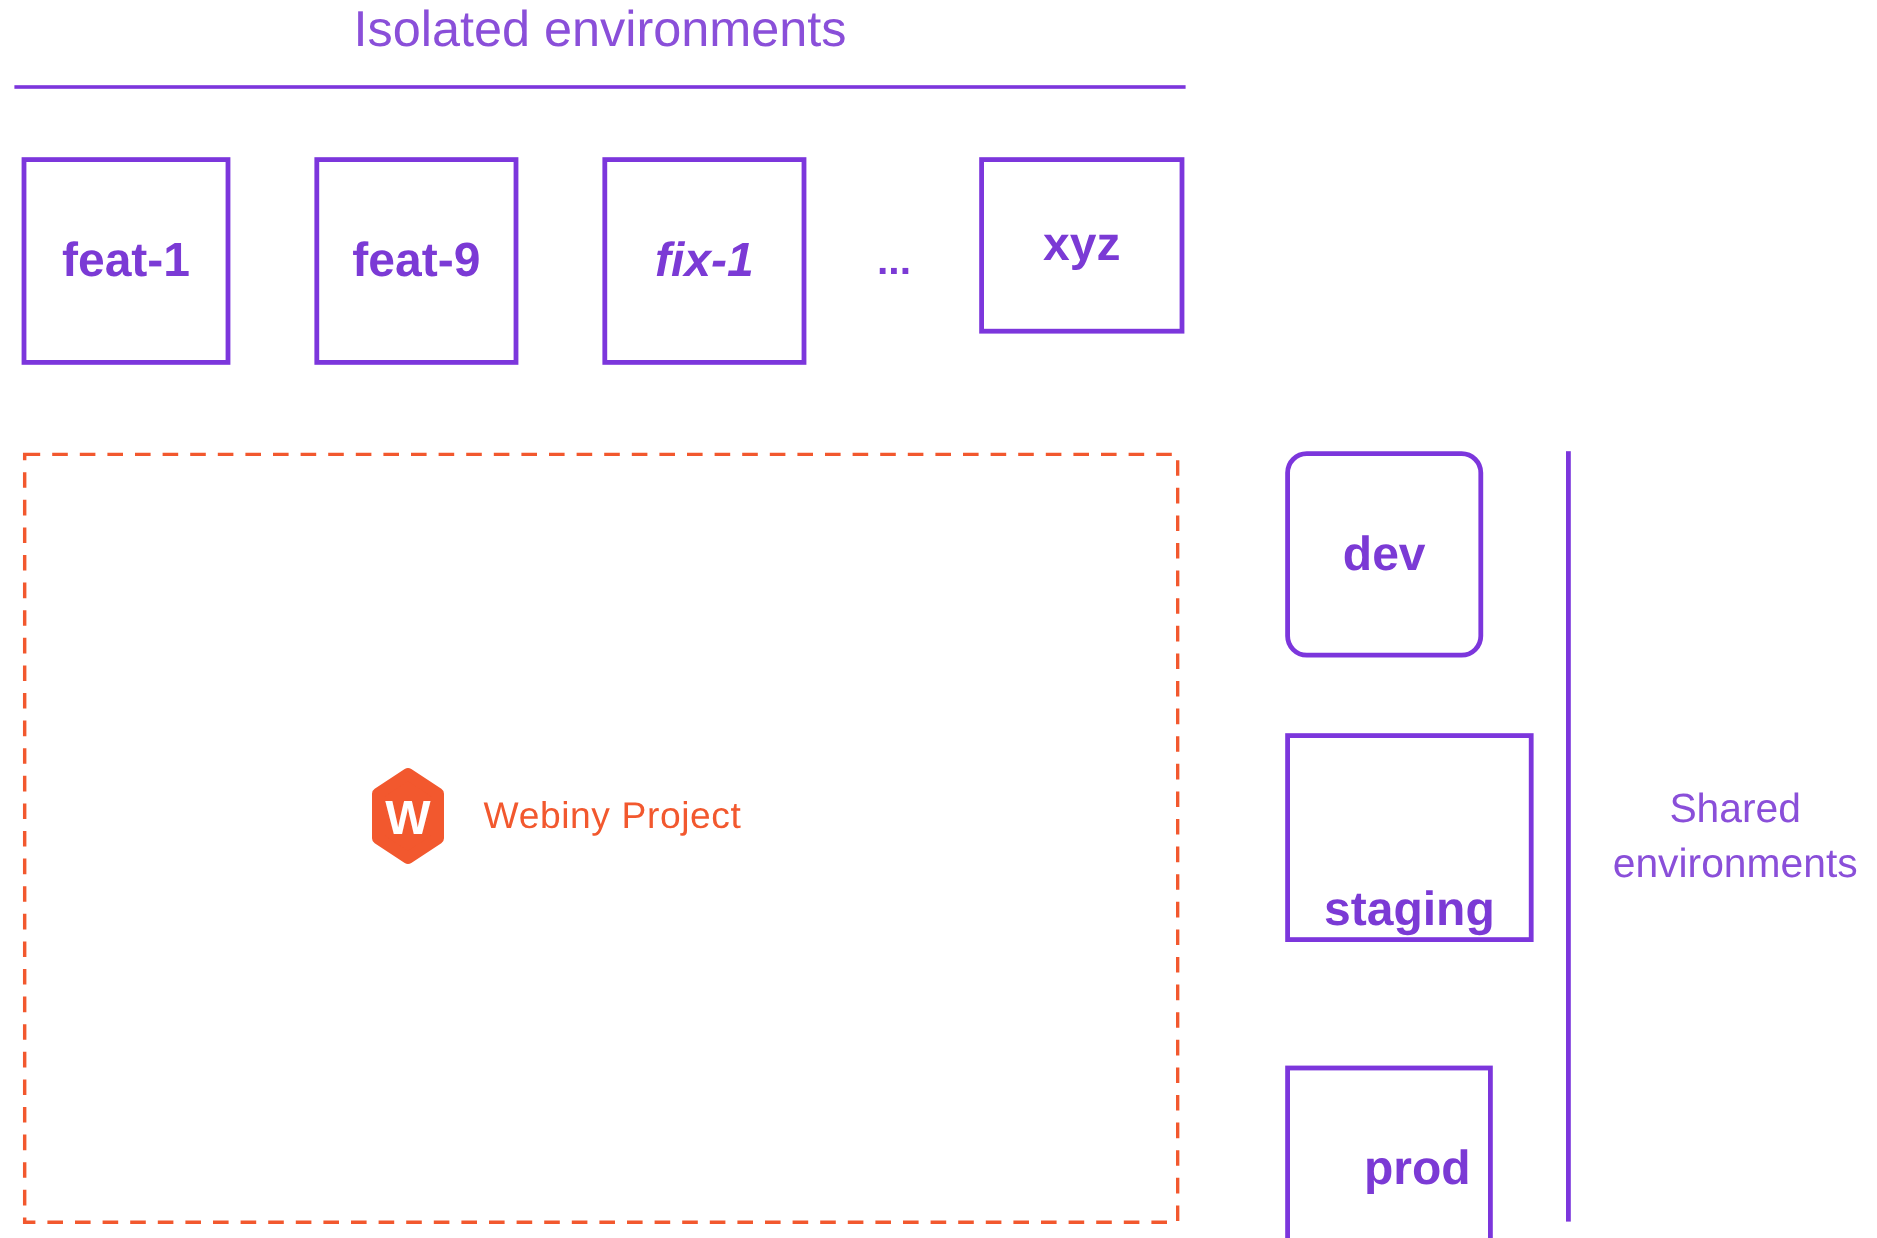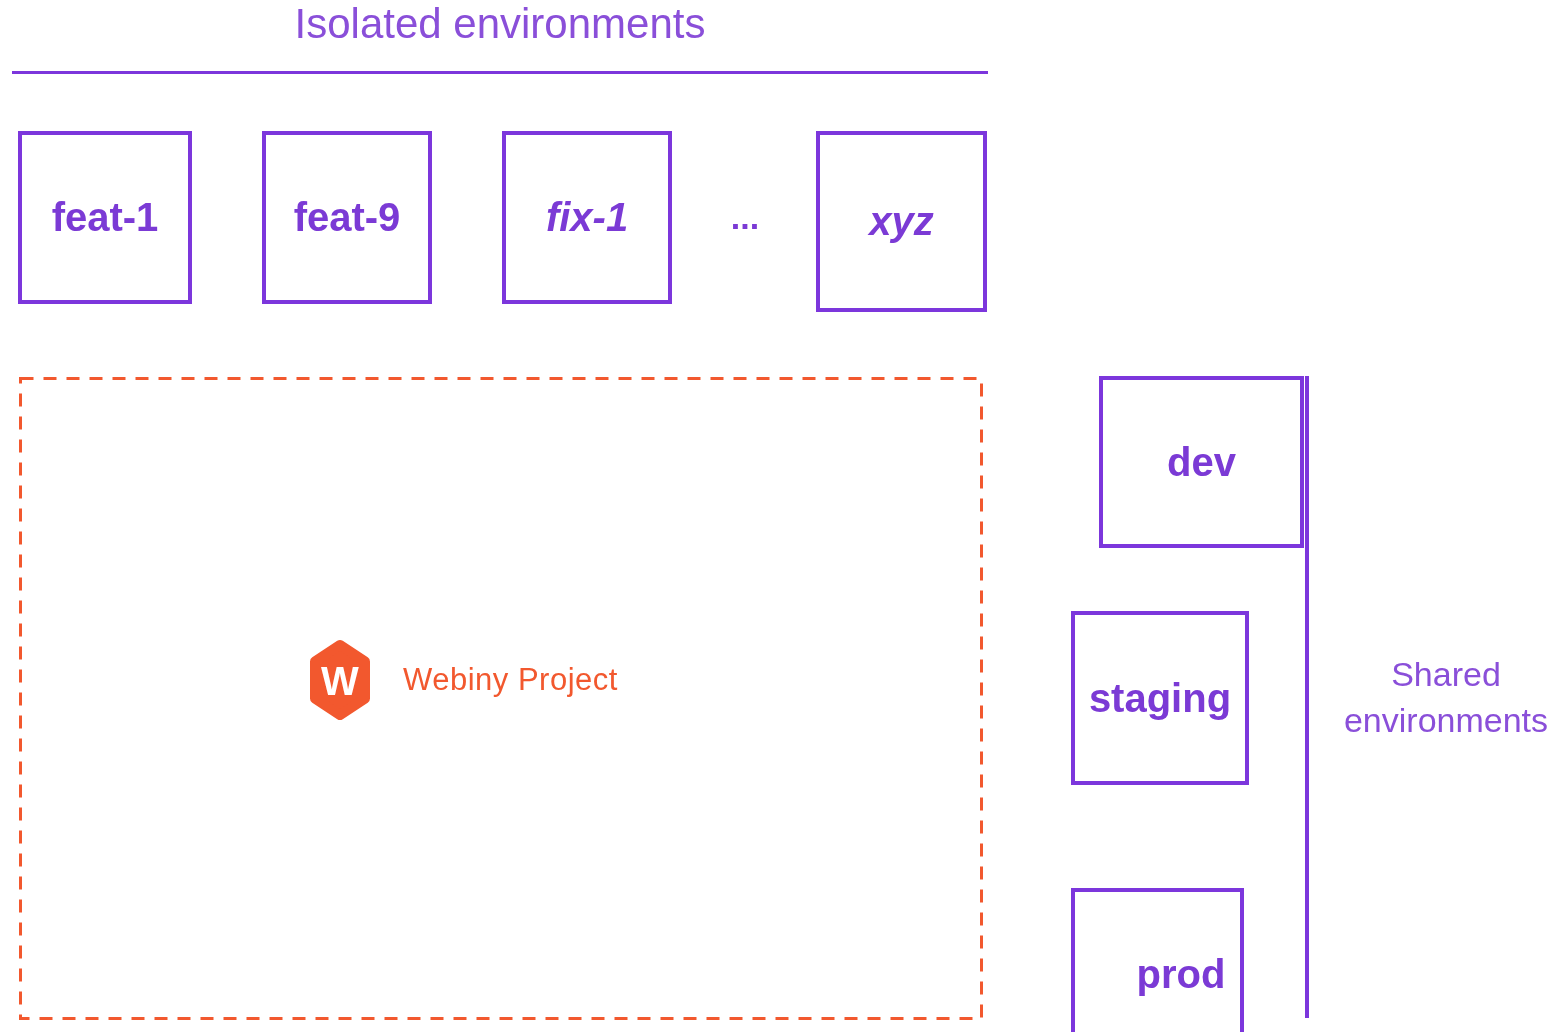--- a/index.html
+++ b/index.html
@@ -78,40 +78,40 @@
   <div class="env-box" style="left:18px;top:131px;width:174px;height:173px;">
     <span class="env-label">feat-1</span>
   </div>
   <div class="env-box" style="left:262px;top:131px;width:170px;height:173px;">
     <span class="env-label">feat-9</span>
   </div>
   <div class="env-box" style="left:502px;top:131px;width:170px;height:173px;font-style:italic;">
     <span class="env-label">fix-1</span>
   </div>
   <div class="ellipsis">...</div>
-  <div class="env-box" style="left:816px;top:131px;width:171px;height:181px;font-style:italic;">
+  <div class="env-box" style="left:816px;top:131px;width:171px;height:147px;">
     <span class="env-label">xyz</span>
   </div>
 
   <svg class="dashed-rect" width="964" height="643" viewBox="0 0 964 643">
     <rect x="1.5" y="1.5" width="961" height="640" fill="none" stroke="#F2582E" stroke-width="3" stroke-dasharray="13 10"></rect>
   </svg>
 
   <div class="project">
     <svg width="64" height="82" viewBox="0 0 64 82">
       <polygon points="32,6 57,22.5 57,59.5 32,76 7,59.5 7,22.5" fill="#F2582E" stroke="#F2582E" stroke-width="10" stroke-linejoin="round"></polygon>
       <text x="32" y="56" text-anchor="middle" font-family="Liberation Sans, sans-serif" font-size="40" font-weight="700" fill="#FFFFFF">W</text>
     </svg>
     <span class="project-name">Webiny Project</span>
   </div>
 
-  <div class="env-box" style="left:1099px;top:376px;width:205px;height:172px;">
+  <div class="env-box" style="left:1071px;top:376px;width:165px;height:172px;border-radius:18px;">
     <span class="env-label">dev</span>
   </div>
-  <div class="env-box" style="left:1071px;top:611px;width:178px;height:174px;">
+  <div class="env-box" style="left:1071px;top:611px;width:207px;height:174px;align-items:flex-end;">
     <span class="env-label">staging</span>
   </div>
   <div class="env-box" style="left:1071px;top:888px;width:173px;height:173px;padding-left:47px;">
     <span class="env-label">prod</span>
   </div>
 
   <div class="v-line"></div>
   <div class="shared-title">Shared environments</div>
 
 </div>

